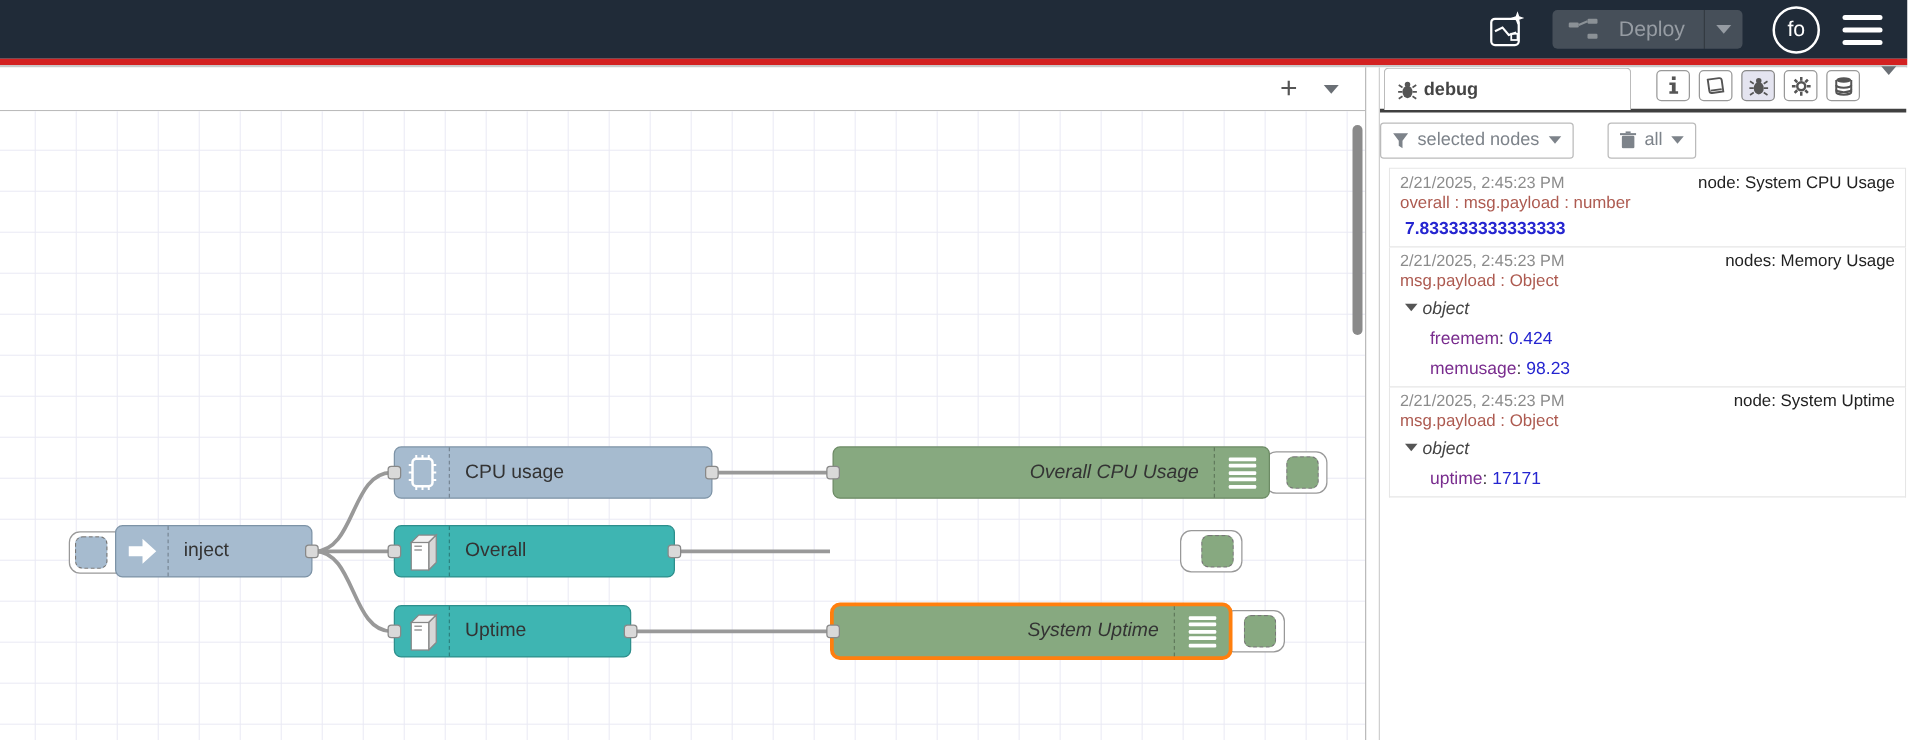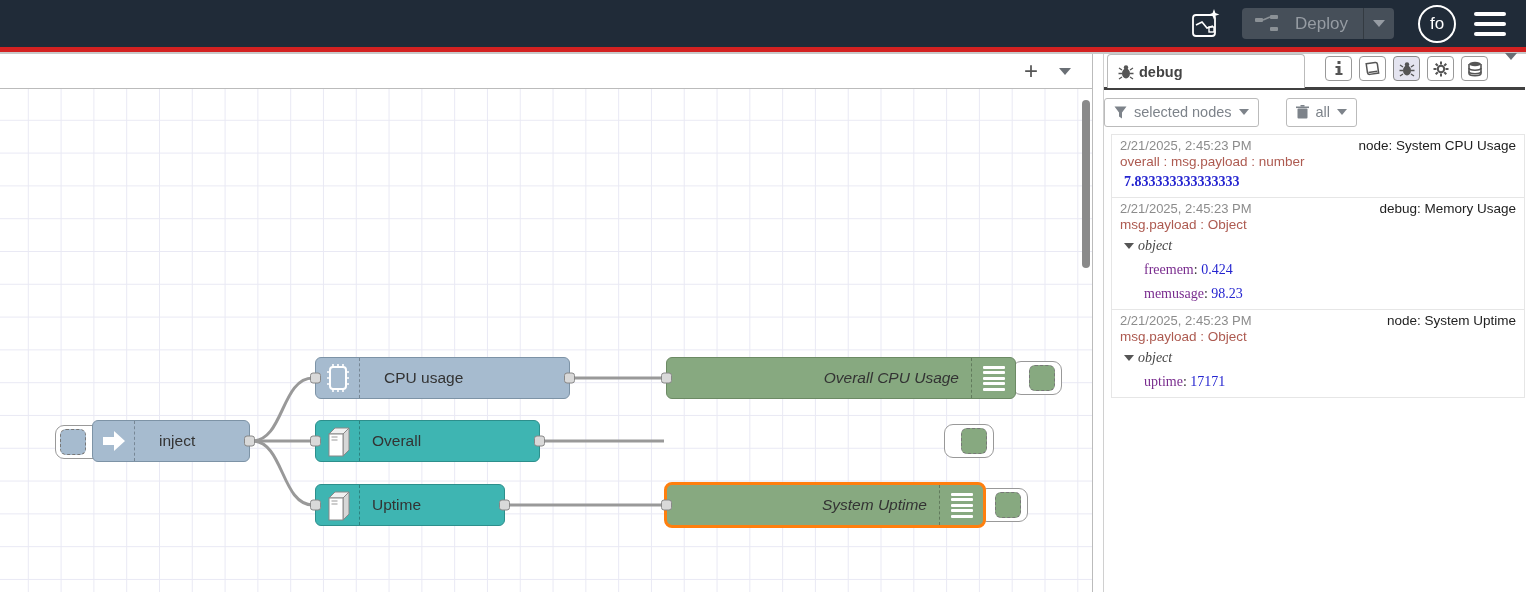--- a/index.html
+++ b/index.html
@@ -32,21 +32,21 @@
 
   .canvas { position:relative; width:1092px; height:503px; background:#fff;
     background-image:linear-gradient(to right,#e9e9f4 1px,transparent 1px),linear-gradient(to bottom,#e9e9f4 1px,transparent 1px);
     background-size:32.8px 32.8px; background-position:-5px -2px; overflow:hidden; }
   .wires { position:absolute; left:0; top:0; }
   .wires path { stroke:#999; stroke-width:3; fill:none; }
   .vscroll { position:absolute; left:1082px; top:11px; width:8px; height:168px; background:#8a8a8a; border-radius:4px; }
 
   
   .node { position:absolute; height:42px; border-radius:6px; border:1px solid; display:flex; align-items:center; font-size:15.5px; color:#333; cursor:move; }
-  .node.inject-node { background:#a6bbcf; border-color:#7d93a6;gap:12px; }
+  .node.inject-node { background:#a6bbcf; border-color:#7d93a6; }
   .node.teal-node { background:#3eb5b2; border-color:#2d8f8c; }
   .node.green-node { background:#87a980; border-color:#6c8a64; }
   .node.selected { border:3px solid #ff7f0e; border-radius:8px; }
   .icon-region { flex:0 0 44px; width:44px; align-self:stretch; display:flex; align-items:center; justify-content:center; border-right:1px dashed rgba(0,0,0,.28); }
   .icon-region.right { border-right:none; border-left:1px dashed rgba(0,0,0,.28); }
   .node .label { padding:0 12px; white-space:nowrap; }
   .node.debug-node .label { flex:1; text-align:right; font-style:italic; }
   .port { position:absolute; width:11px; height:11px; background:#d9d9d9; border:1px solid #888; border-radius:3px; top:50%; transform:translateY(-50%); cursor:crosshair; }
   .port.in { left:-6px; }
   .port.out { right:-6px; }
@@ -72,21 +72,21 @@
   .fbtn { height:29px; border:1px solid #bbb; border-radius:3px; background:#fff; display:flex; align-items:center; gap:7px; padding:0 9px; color:#7d838a; font-size:14.5px; cursor:pointer; }
   .fbtn .scaret { width:0; height:0; border-left:5px solid transparent; border-right:5px solid transparent; border-top:6px solid #7d838a; }
 
   .messages { position:absolute; left:7px; right:0; top:80px; bottom:0; overflow:hidden; }
   .msg { border:1px solid #e6e6e6; border-top:none; padding:3px 8px 5px 8px; }
   .msg:first-child { border-top:1px solid #e6e6e6; }
   .msg-meta { display:flex; justify-content:space-between; align-items:baseline; font-size:13px; }
   .msg-meta .ts { color:#8c8c8c; }
   .msg-meta .nref { color:#222; font-size:13.5px; cursor:pointer; }
   .msg-path { color:#ad5a50; font-size:13.5px; margin-top:1px; }
-  .mono { font-family:Liberation Serif, serif; }
+  .mono { font-family:Liberation Sans, sans-serif; }
   .msg-value { color:#2525d0; font-size:14px; margin:5px 0 2px 4px; font-weight:bold; }
   .obj-row { display:flex; align-items:center; gap:4px; margin:6px 0 2px 4px; }
   .obj-tri { width:0; height:0; border-left:5px solid transparent; border-right:5px solid transparent; border-top:6px solid #555; }
   .obj-label { font-style:italic; color:#444; font-size:14px; }
   .prop-row { margin:8px 0 2px 24px; font-size:14px; }
   .pkey { color:#792c8e; }
   .pkey::after { content:": "; color:#333; }
   .pval { color:#2525d0; }
 
   svg.glyph { display:block; }
@@ -320,21 +320,21 @@
             <span class="ts">2/21/2025, 2:45:23 PM</span>
             <span class="nref">node: System CPU Usage</span>
           </div>
           <div class="msg-path">overall : msg.payload : number</div>
           <div class="msg-value mono">7.833333333333333</div>
         </div>
 
         <div class="msg">
           <div class="msg-meta">
             <span class="ts">2/21/2025, 2:45:23 PM</span>
-            <span class="nref">debug: Memory Usage</span>
+            <span class="nref">nodes: Memory Usage</span>
           </div>
           <div class="msg-path">msg.payload : Object</div>
           <div class="obj-row">
             <span class="obj-tri"></span>
             <span class="obj-label mono">object</span>
           </div>
           <div class="prop-row mono">
             <span class="pkey">freemem</span><span class="pval">0.424</span>
           </div>
           <div class="prop-row mono">

